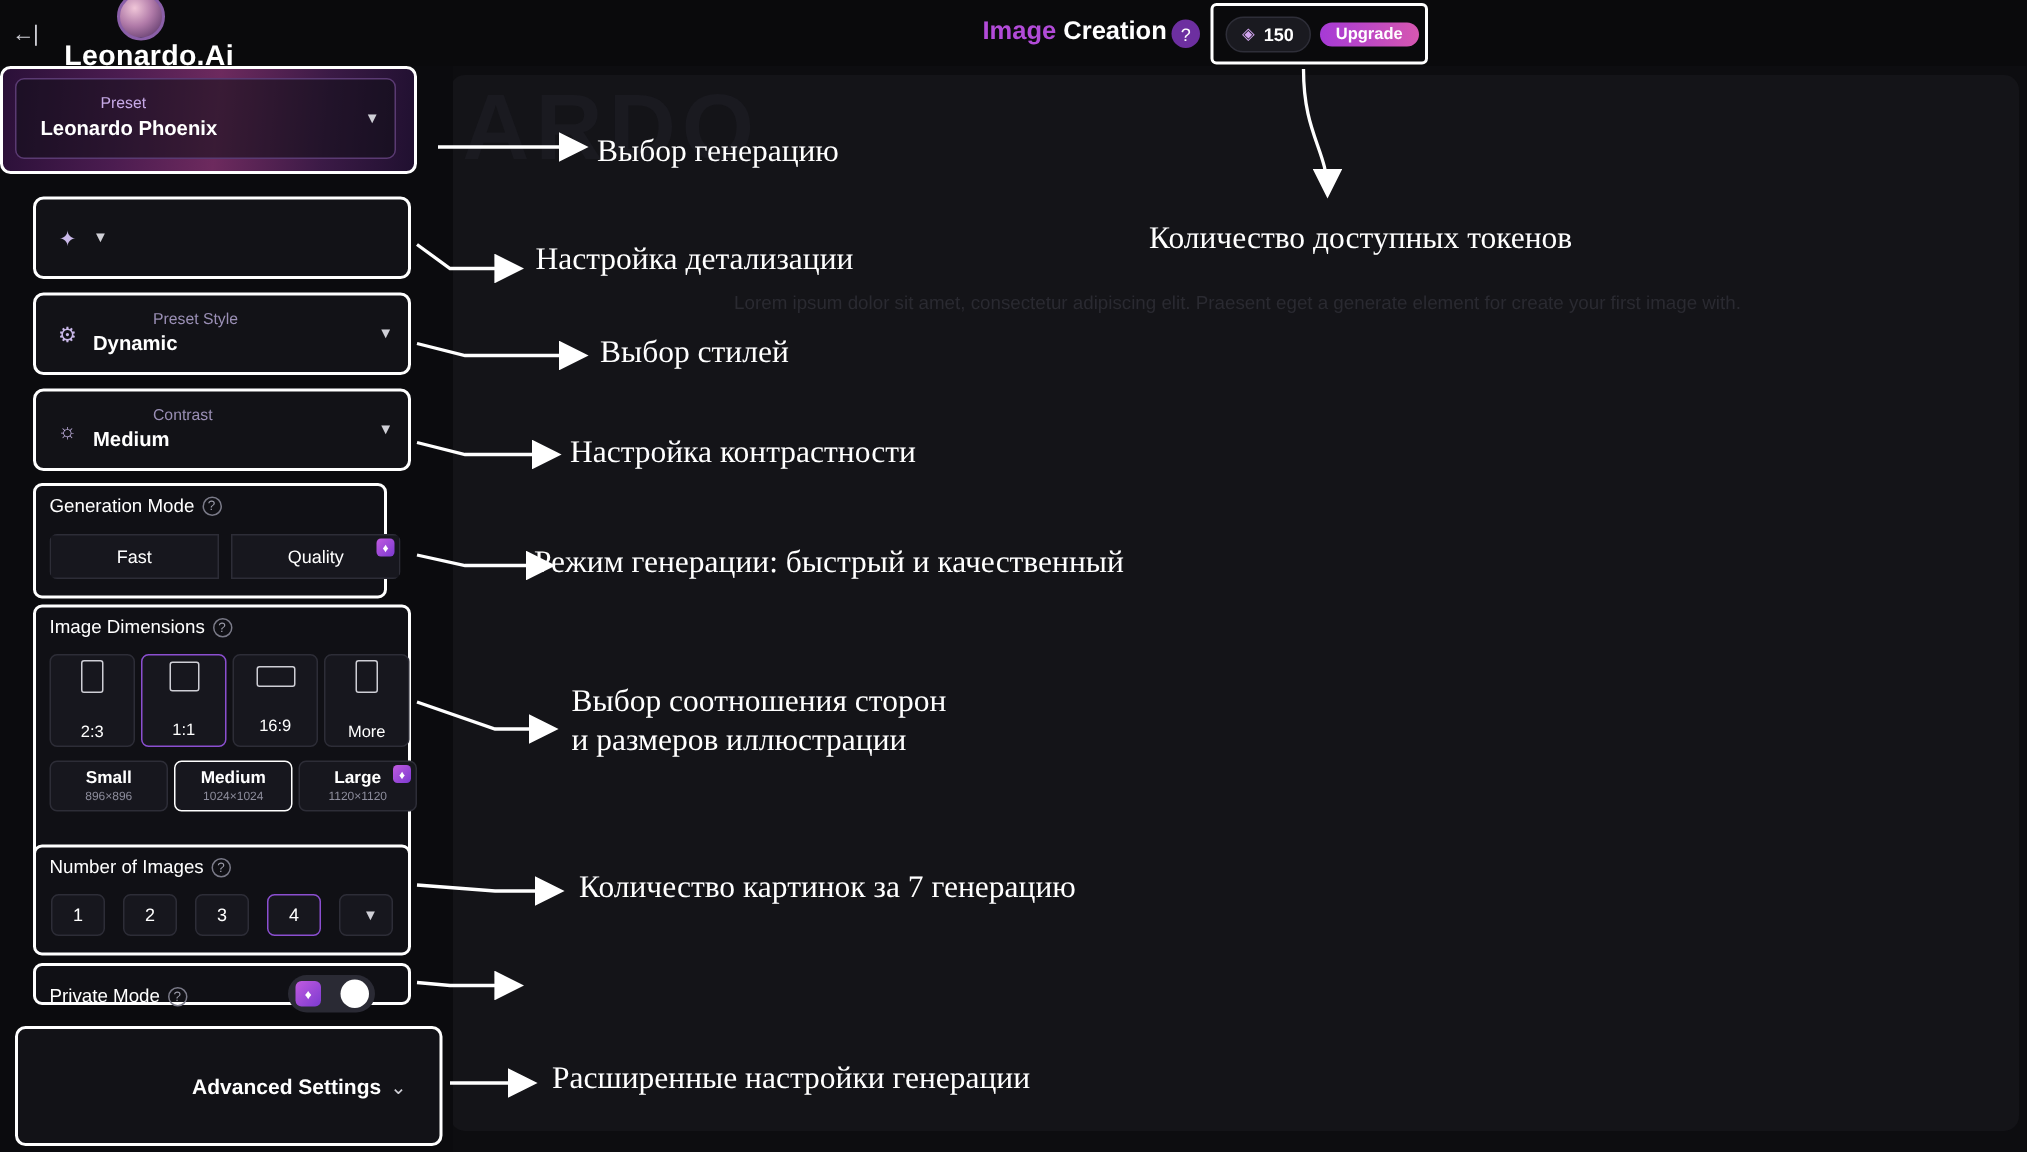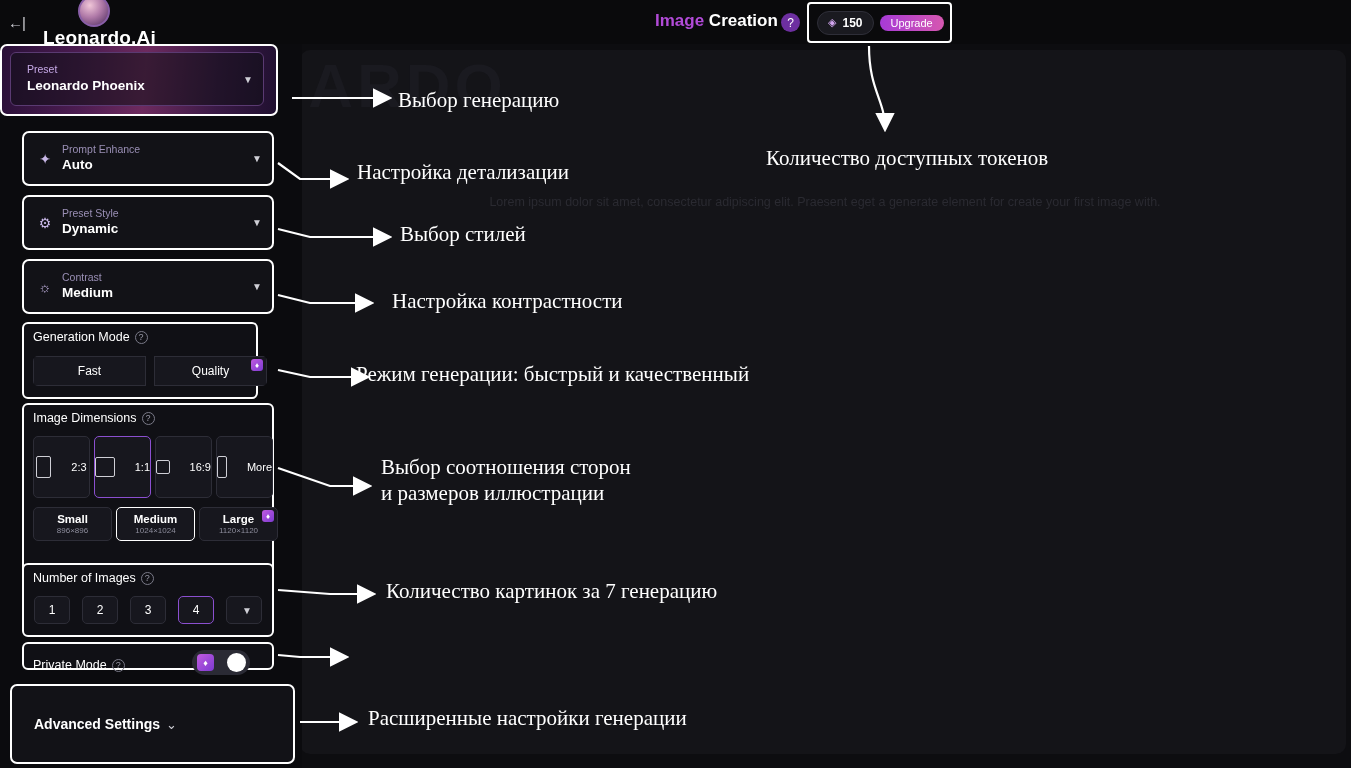--- a/index.html
+++ b/index.html
@@ -50,21 +50,21 @@
   .token-pill {
     margin-left: 8px; display: flex; align-items: center; gap: 6px;
     background: #1a1a20; border: 1px solid #2e2e38; border-radius: 14px;
     padding: 3px 10px; height: 24px;
   }
   .token-icon { color: #d3a6f0; font-size: 11px; }
   .token-count { color: #ffffff; font-size: 12px; font-weight: bold; }
   .upgrade-btn {
     margin-left: 6px;
     background: linear-gradient(90deg,#a63ad6,#d657b0);
-    color: #fff; font-size: 11px; font-weight: normal;
+    color: #fff; font-size: 11px; font-weight: bold;
     border: none; border-radius: 12px; padding: 2px 11px; cursor: pointer;
   }
 
   
   .canvas {
     position: absolute; top: 44px; left: 0; width: 1351px; height: 724px;
     background: #0d0d10;
   }
   .ghost-panel {
     position: absolute; left: 300px; top: 6px; width: 1046px; height: 704px;
@@ -91,21 +91,21 @@
     position: absolute;
     background: #121217;
     border: 1px solid #26262e;
     border-radius: 7px;
   }
   .hl { border: 2px solid #ffffff; }
 
   .sel-row { display: flex; align-items: center; height: 100%; padding: 0 10px; }
   .sel-icon { width: 22px; color: #c9b8e8; font-size: 14px; text-align: center; }
   .sel-text { flex: 1; margin-left: 6px; }
-  .sel-label { font-size: 10.5px; color: #9a8fb5; line-height: 1.3; }
+  .sel-label { font-size: 10.5px; color: #9a8fb5; line-height: 1.3; margin-left: 40px; }
   .sel-value { font-size: 13.5px; color: #ffffff; font-weight: bold; line-height: 1.35; }
   .chev { color: #cfcfd6; font-size: 10px; margin-left: 6px; }
 
   
   #preset-card {
     left: 10px; top: 3px; width: 278px; height: 72px;
     background: linear-gradient(95deg,#2a1038 0%,#4b1c50 28%,#6d2a5e 52%,#3b1a46 78%,#201030 100%);
     border: 2px solid #ffffff; border-radius: 7px;
     overflow: hidden;
   }
@@ -138,21 +138,21 @@
     justify-content: center; cursor: pointer; position: relative;
   }
   .gem {
     position: absolute; top: 2px; right: 3px; width: 12px; height: 12px;
     border-radius: 3px; background: linear-gradient(135deg,#c15be0,#7c3ad0);
     font-size: 8px; color: #fff; display: flex; align-items: center; justify-content: center;
   }
 
   .tile {
     width: 57px; height: 62px; background: #17171e; border: 1px solid #2d2d37;
-    border-radius: 5px; display: flex; flex-direction: row;
+    border-radius: 5px; display: flex; flex-direction: column;
     align-items: center; justify-content: center; gap: 20px; cursor: pointer;
   }
   .tile.active { border-color: #8b4fd0; }
   .tile-label { font-size: 11px; color: #ffffff; }
   .shape { border: 1.6px solid #cfcfd6; border-radius: 2px; }
 
   .size-btn {
     width: 79px; height: 34px; background: #17171e; border: 1px solid #2d2d37;
     border-radius: 5px; display: flex; flex-direction: column; align-items: center;
     justify-content: center; cursor: pointer; position: relative;
@@ -179,21 +179,21 @@
   }
   .toggle .knob {
     position: absolute; right: 4px; width: 19px; height: 19px;
     border-radius: 50%; background: #ffffff;
   }
 
   #advanced {
     left: 10px; top: 640px; width: 285px; height: 80px;
   }
   #advanced .arow {
-    display: flex; align-items: center; justify-content: flex-start;
+    display: flex; align-items: center; justify-content: flex-end;
     height: 100%; padding: 0 22px;
   }
   #advanced .atext { font-size: 14px; color: #ffffff; font-weight: bold; }
 
   
   .anno {
     position: absolute; color: #ffffff; font-size: 21px;
     font-family: "Liberation Serif", serif;
     white-space: pre-line; line-height: 1.22;
   }
@@ -243,24 +243,20 @@
             <div class="sel-value">Leonardo Phoenix</div>
           </div>
           <span class="chev">▼</span>
         </div>
       </div>
     </div>
 
     <div class="card hl" style="left:22px; top:87px; width:252px; height:55px;">
       <div class="sel-row">
         <span class="sel-icon">✦</span>
-        <div class="sel-text">
-          <div class="sel-label">Prompt Enhance</div>
-          <div class="sel-value">Auto</div>
-        </div>
         <span class="chev">▼</span>
       </div>
     </div>
 
     <div class="card hl" style="left:22px; top:151px; width:252px; height:55px;">
       <div class="sel-row">
         <span class="sel-icon">⚙</span>
         <div class="sel-text">
           <div class="sel-label">Preset Style</div>
           <div class="sel-value">Dynamic</div>
@@ -391,21 +387,21 @@
     <path d="M278,468 L330,486 L368,486" stroke="#fff" stroke-width="2.2" fill="none" marker-end="url(#ah)"></path>
     <path d="M278,590 L330,594 L372,594" stroke="#fff" stroke-width="2.2" fill="none" marker-end="url(#ah)"></path>
     <path d="M278,655 L300,657 L345,657" stroke="#fff" stroke-width="2.2" fill="none" marker-end="url(#ah)"></path>
     <path d="M300,722 L325,722 L354,722" stroke="#fff" stroke-width="2.2" fill="none" marker-end="url(#ah)"></path>
     <path d="M869,46 C869,90 885,100 885,128" stroke="#fff" stroke-width="2.2" fill="none" marker-end="url(#ah)"></path>
   </svg>
 
   <div class="anno" style="left:398px; top:88px;">Выбор генерацию</div>
   <div class="anno" style="left:357px; top:160px;">Настройка детализации</div>
   <div class="anno" style="left:400px; top:222px;">Выбор стилей</div>
-  <div class="anno" style="left:392px; top:289px;">Настройка контрастности</div>
+  <div class="anno" style="left:380px; top:289px;">Настройка контрастности</div>
   <div class="anno" style="left:356px; top:362px;">Режим генерации: быстрый и качественный</div>
   <div class="anno" style="left:381px; top:455px;">Выбор соотношения сторон
 и размеров иллюстрации</div>
   <div class="anno" style="left:386px; top:579px;">Количество картинок за 7 генерацию</div>
   <div class="anno" style="left:368px; top:706px;">Расширенные настройки генерации</div>
   <div class="anno" style="left:766px; top:146px;">Количество доступных токенов</div>
 
 </div>
 
 </body></html>

